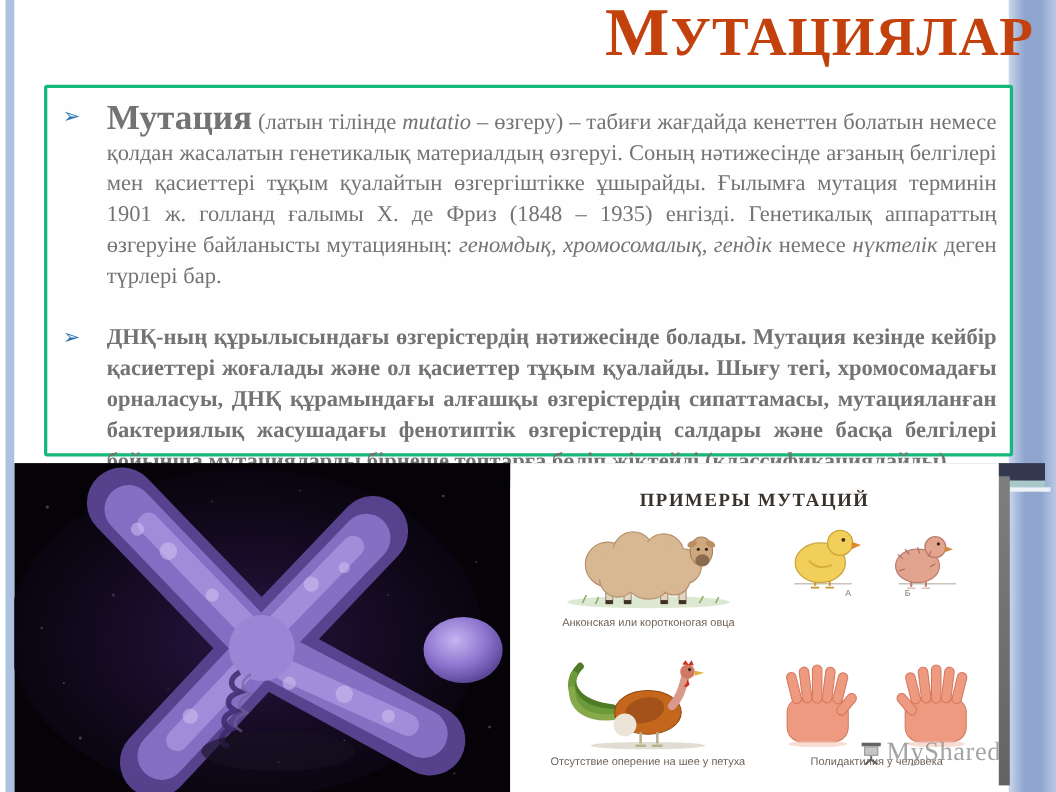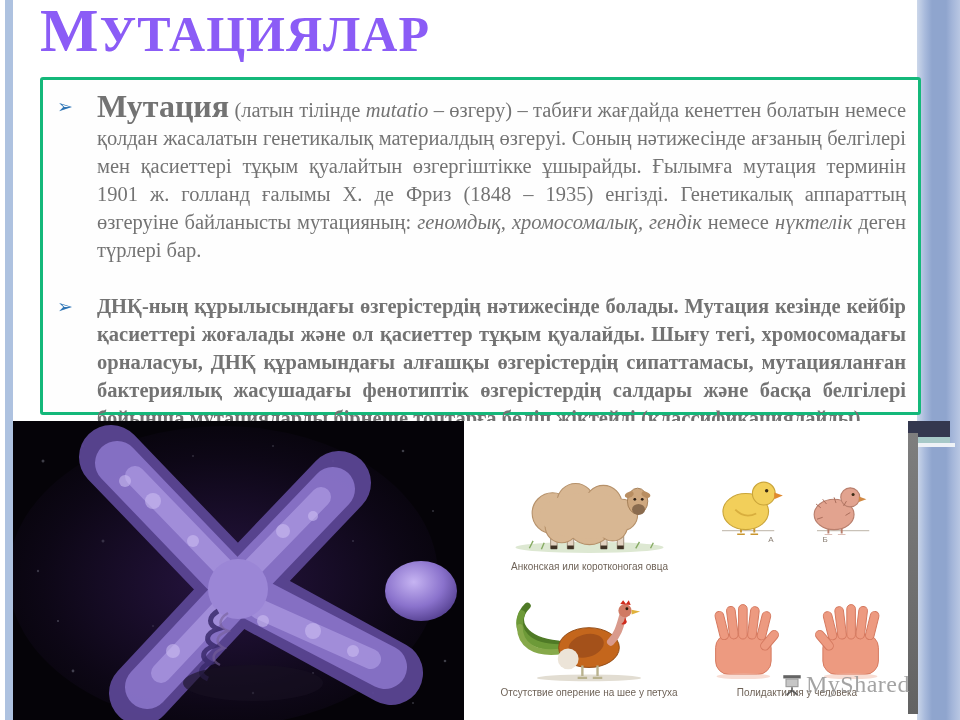--- a/index.html
+++ b/index.html
@@ -6,21 +6,21 @@
   .slide{position:relative;width:960px;height:720px;background:#ffffff;overflow:hidden;
          font-family:"Liberation Serif",serif;}
   
   .left-bar{position:absolute;left:5px;top:0;width:8px;height:720px;background:#aec2e0;}
   .right-band{position:absolute;left:917px;top:0;width:43px;height:720px;
       background:linear-gradient(90deg,#ccd7ea 0px,#a8badc 8px,#8fa5ce 15px,#8fa5ce 29px,#a3b5d9 35px,#b9c7e3 43px);}
   .shadow-bar{position:absolute;left:907px;top:433px;width:11px;height:281px;
       background:linear-gradient(180deg,#7e7e7e,#636363);}
   
   .title{position:absolute;left:40px;right:20px;top:0;height:62px;margin:0;
-      text-align:left;color:#8b5cf6;font-weight:bold;line-height:60px;
+      text-align:right;color:#c2410c;font-weight:bold;line-height:60px;
       font-size:50px;letter-spacing:1px;white-space:nowrap;}
   .title .t-lead{font-size:62px;}
   
   .content-box{position:absolute;left:40px;top:77px;width:881px;height:338px;
       box-sizing:border-box;border:3px solid #14b87a;border-radius:3px;background:#fefefe;
       padding:12px 12px 0 12px;}
   .bullet-item{position:relative;padding-left:42px;margin-bottom:9px;}
   .bullet{position:absolute;left:2px;top:3px;color:#2d74b5;font-size:19px;
       font-family:"DejaVu Sans",sans-serif;}
   .para{margin:0;text-align:justify;color:#737373;font-size:20.5px;line-height:28px;}
@@ -153,20 +153,21 @@
     </svg>
   </div>
 
   <div class="deco-navy"></div>
   <div class="deco-teal"></div>
   <div class="deco-teal-light"></div>
   <div class="deco-white"></div>
   <div class="shadow-bar"></div>
 
   <div class="examples-panel">
+    <h2 class="ex-heading">ПРИМЕРЫ МУТАЦИЙ</h2>
 
     <figure class="fig fig-sheep">
       <svg width="185" height="84" viewBox="0 0 200 84">
         <ellipse cx="100" cy="77" rx="80" ry="6" fill="#dde8d2"></ellipse>
         <path d="M35 78 l4 -8 M48 79 l3 -7 M150 78 l4 -7 M166 78 l3 -6" stroke="#86ab63" stroke-width="1.5"></path>
         <g fill="#e3d3c2" stroke="#9c8a76" stroke-width="1">
           <rect x="58" y="60" width="7" height="18"></rect>
             <rect x="76" y="62" width="7" height="16"></rect>
           <rect x="112" y="62" width="7" height="16"></rect>
             <rect x="130" y="60" width="7" height="18"></rect>

